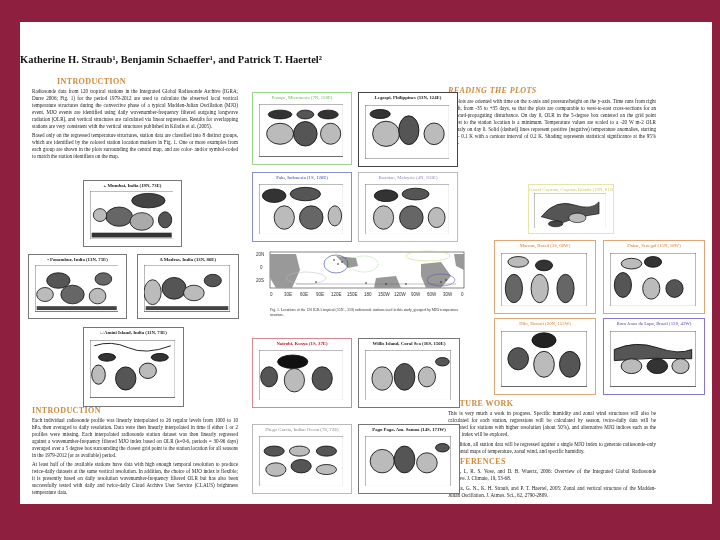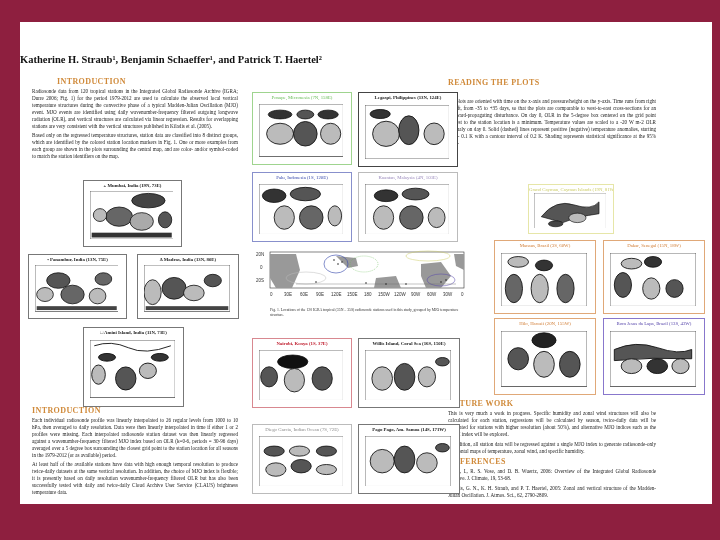--- a/index.html
+++ b/index.html
@@ -59,21 +59,21 @@
     <p>Radiosonde data from 120 tropical stations in the Integrated Global Radiosonde Archive (IGRA; Durre 2006; Fig. 1) for the period 1979-2012 are used to calculate the observed local vertical temperature structures during the convective phase of a typical Madden-Julian Oscillation (MJO) event. MJO events are identified using daily wavenumber-frequency filtered outgoing longwave radiation (OLR), and vertical structures are calculated via linear regression.  Results for overlapping stations are very consistent with the vertical structures published in Kiladis et al. (2005).</p>
     <p>Based only on the regressed temperature structures, station data are classified into 8 distinct groups, which are identified by the colored station location markers in Fig. 1. One or more examples from each group are shown in the plots surrounding the central map, and are color- and/or symbol-coded to match the station identifiers on the map.</p>
   </div>
 
   <div class="sec-head" style="left:12px; top:384px;">INTRODUCTION</div>
   <div class="body-text" style="left:12px; top:395px; width:206px;">
     <p>Each individual radiosonde profile was linearly interpolated to 26 regular levels from 1000 to 10 hPa, then averaged to daily resolution.  Data were then linearly interpolated in time if either 1 or 2 profiles were missing.  Each interpolated radiosonde station dataset was then linearly regressed against a wavenumber-frequency filtered MJO index based on OLR (k=0-6, periods = 30-96 days) averaged over a 5 degree box surrounding the closest grid point to the station location for all seasons in the 1979-2012 (or as available) period.</p>
     <p>At least half of the available stations have data with high enough temporal resolution to produce twice-daily datasets at the same vertical resolution.  In addition, the choice of MJO index is flexible; it is presently based on daily resolution wavenumber-frequency filtered OLR but has also been successfully tested with daily and twice-daily Cloud Archive User Service (CLAUS) brightness temperature data.</p>
   </div>
 
-  <div class="sec-head" style="left:428px; top:56px;">READING THE PLOTS</div>
+  <div class="sec-head" style="left:428px; top:64px;font-style:italic;">READING THE PLOTS</div>
   <div class="body-text" style="left:428px; top:76px; width:208px;">
     <p>All plots are oriented with time on the x-axis and pressure/height on the y-axis.  Time runs from right to left, from -35 to +35 days, so that the plots are comparable to west-to-east cross-sections for an eastward-propagating disturbance.  On day 0, OLR in the 5-degree box centered on the grid point closest to the station location is a minimum. Temperature values are scaled to a -20 W m-2 OLR anomaly on day 0.  Solid (dashed) lines represent positive (negative) temperature anomalies, starting at +/- 0.1 K with a contour interval of 0.2 K.  Shading represents statistical significance at the 95% level.</p>
   </div>
 
   <div class="sec-head" style="left:428px; top:377px;">FUTURE WORK</div>
   <div class="body-text" style="left:428px; top:388px; width:208px;">
     <p>This is very much a work in progress.  Specific humidity and zonal wind structures will also be calculated for each station, regressions will be calculated by season, twice-daily data will be generated for stations with higher resolution (about 50%), and alternative MJO indices such as the RMM index will be explored.</p>
     <p>In addition, all station data will be regressed against a single MJO index to generate radiosonde-only horizontal maps of temperature, zonal wind, and specific humidity.</p>
   </div>
 

